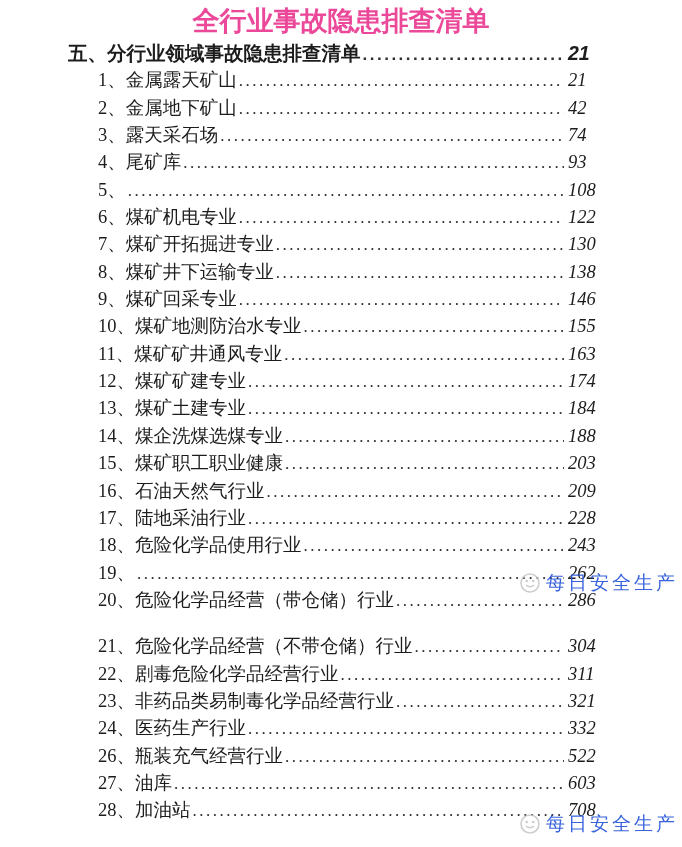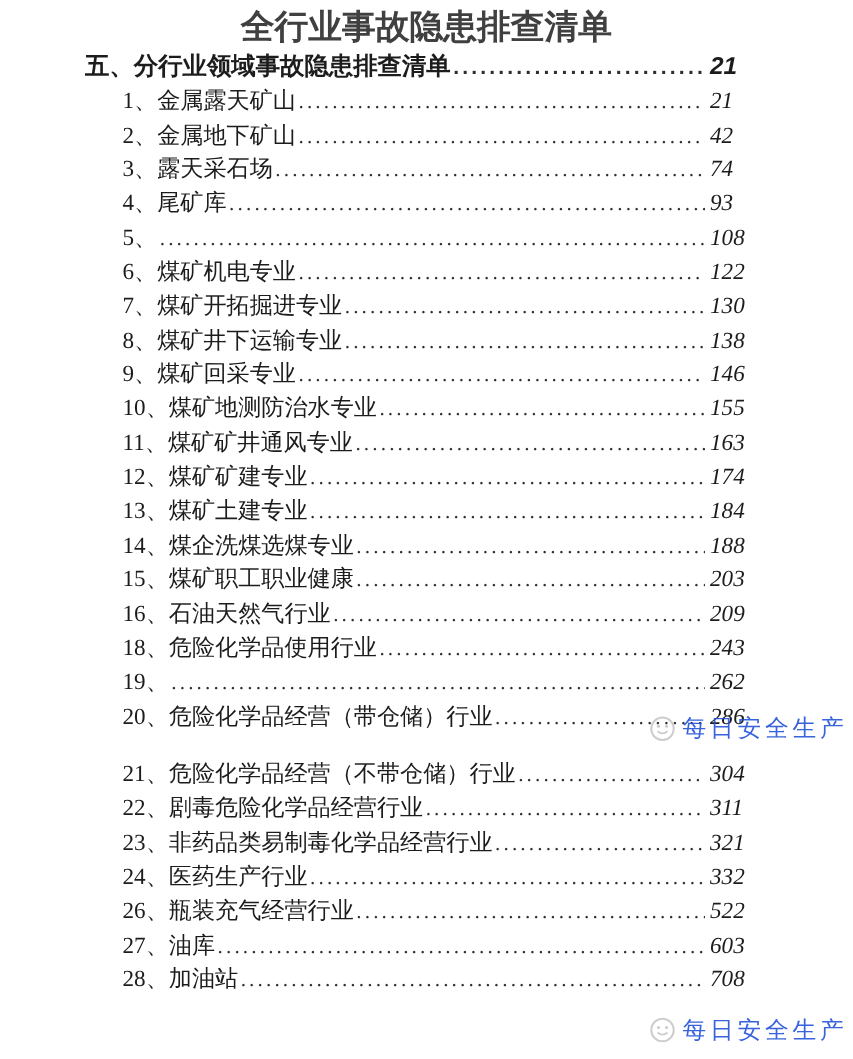--- a/index.html
+++ b/index.html
@@ -13,21 +13,21 @@
     font-family:"Liberation Serif", serif;
     color:#1c1c1c;
   }
   .doc-title {
     margin:6px 0 2px 0;
     text-align:center;
     font-family:"Liberation Sans", sans-serif;
     font-weight:bold;
     font-size:27px;
     line-height:31px;
-    color:#404040;
+    color:#ec4899;
   }
   .toc { padding:1px 82px 0 68px; }
   .toc-row {
     display:flex;
     align-items:baseline;
     height:27.35px;
     font-size:18.5px;
     line-height:27.35px;
     white-space:nowrap;
   }
@@ -189,20 +189,26 @@
       <span class="pagenum">203</span>
     </div>
 
     <div class="toc-row item">
       <span class="entry-num">16、</span>
       <span class="entry-label">石油天然气行业</span>
       <span class="dots"></span>
       <span class="pagenum">209</span>
     </div>
 
+    <div class="toc-row item">
+      <span class="entry-num">17、</span>
+      <span class="entry-label">陆地采油行业</span>
+      <span class="dots"></span>
+      <span class="pagenum">228</span>
+    </div>
 
     <div class="toc-row item">
       <span class="entry-num">18、</span>
       <span class="entry-label">危险化学品使用行业</span>
       <span class="dots"></span>
       <span class="pagenum">243</span>
     </div>
 
     <div class="toc-row item">
       <span class="entry-num">19、</span>

